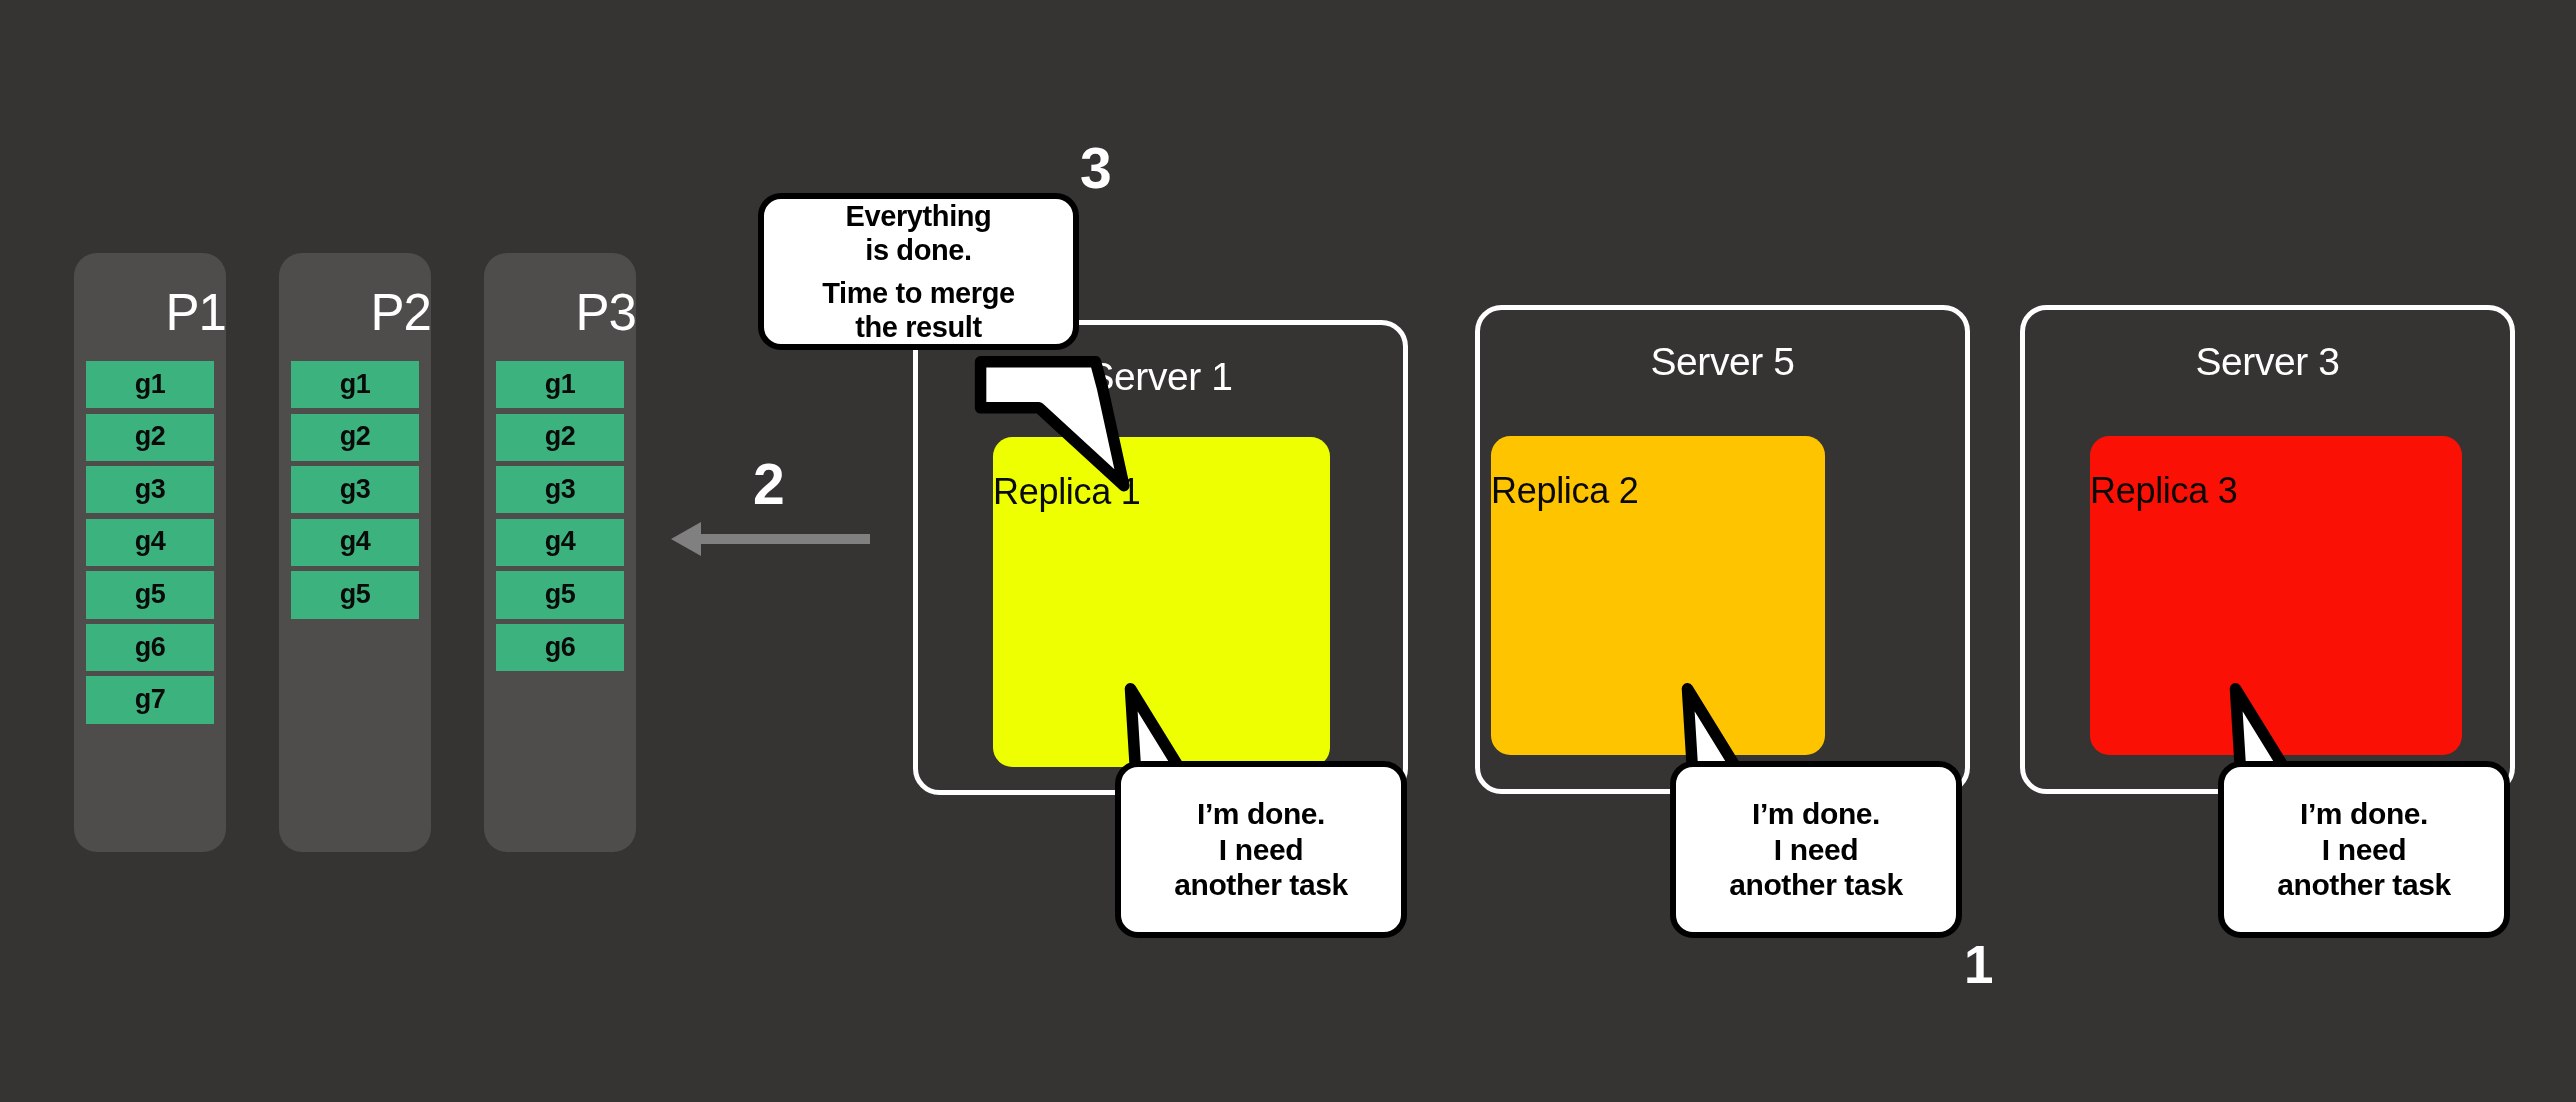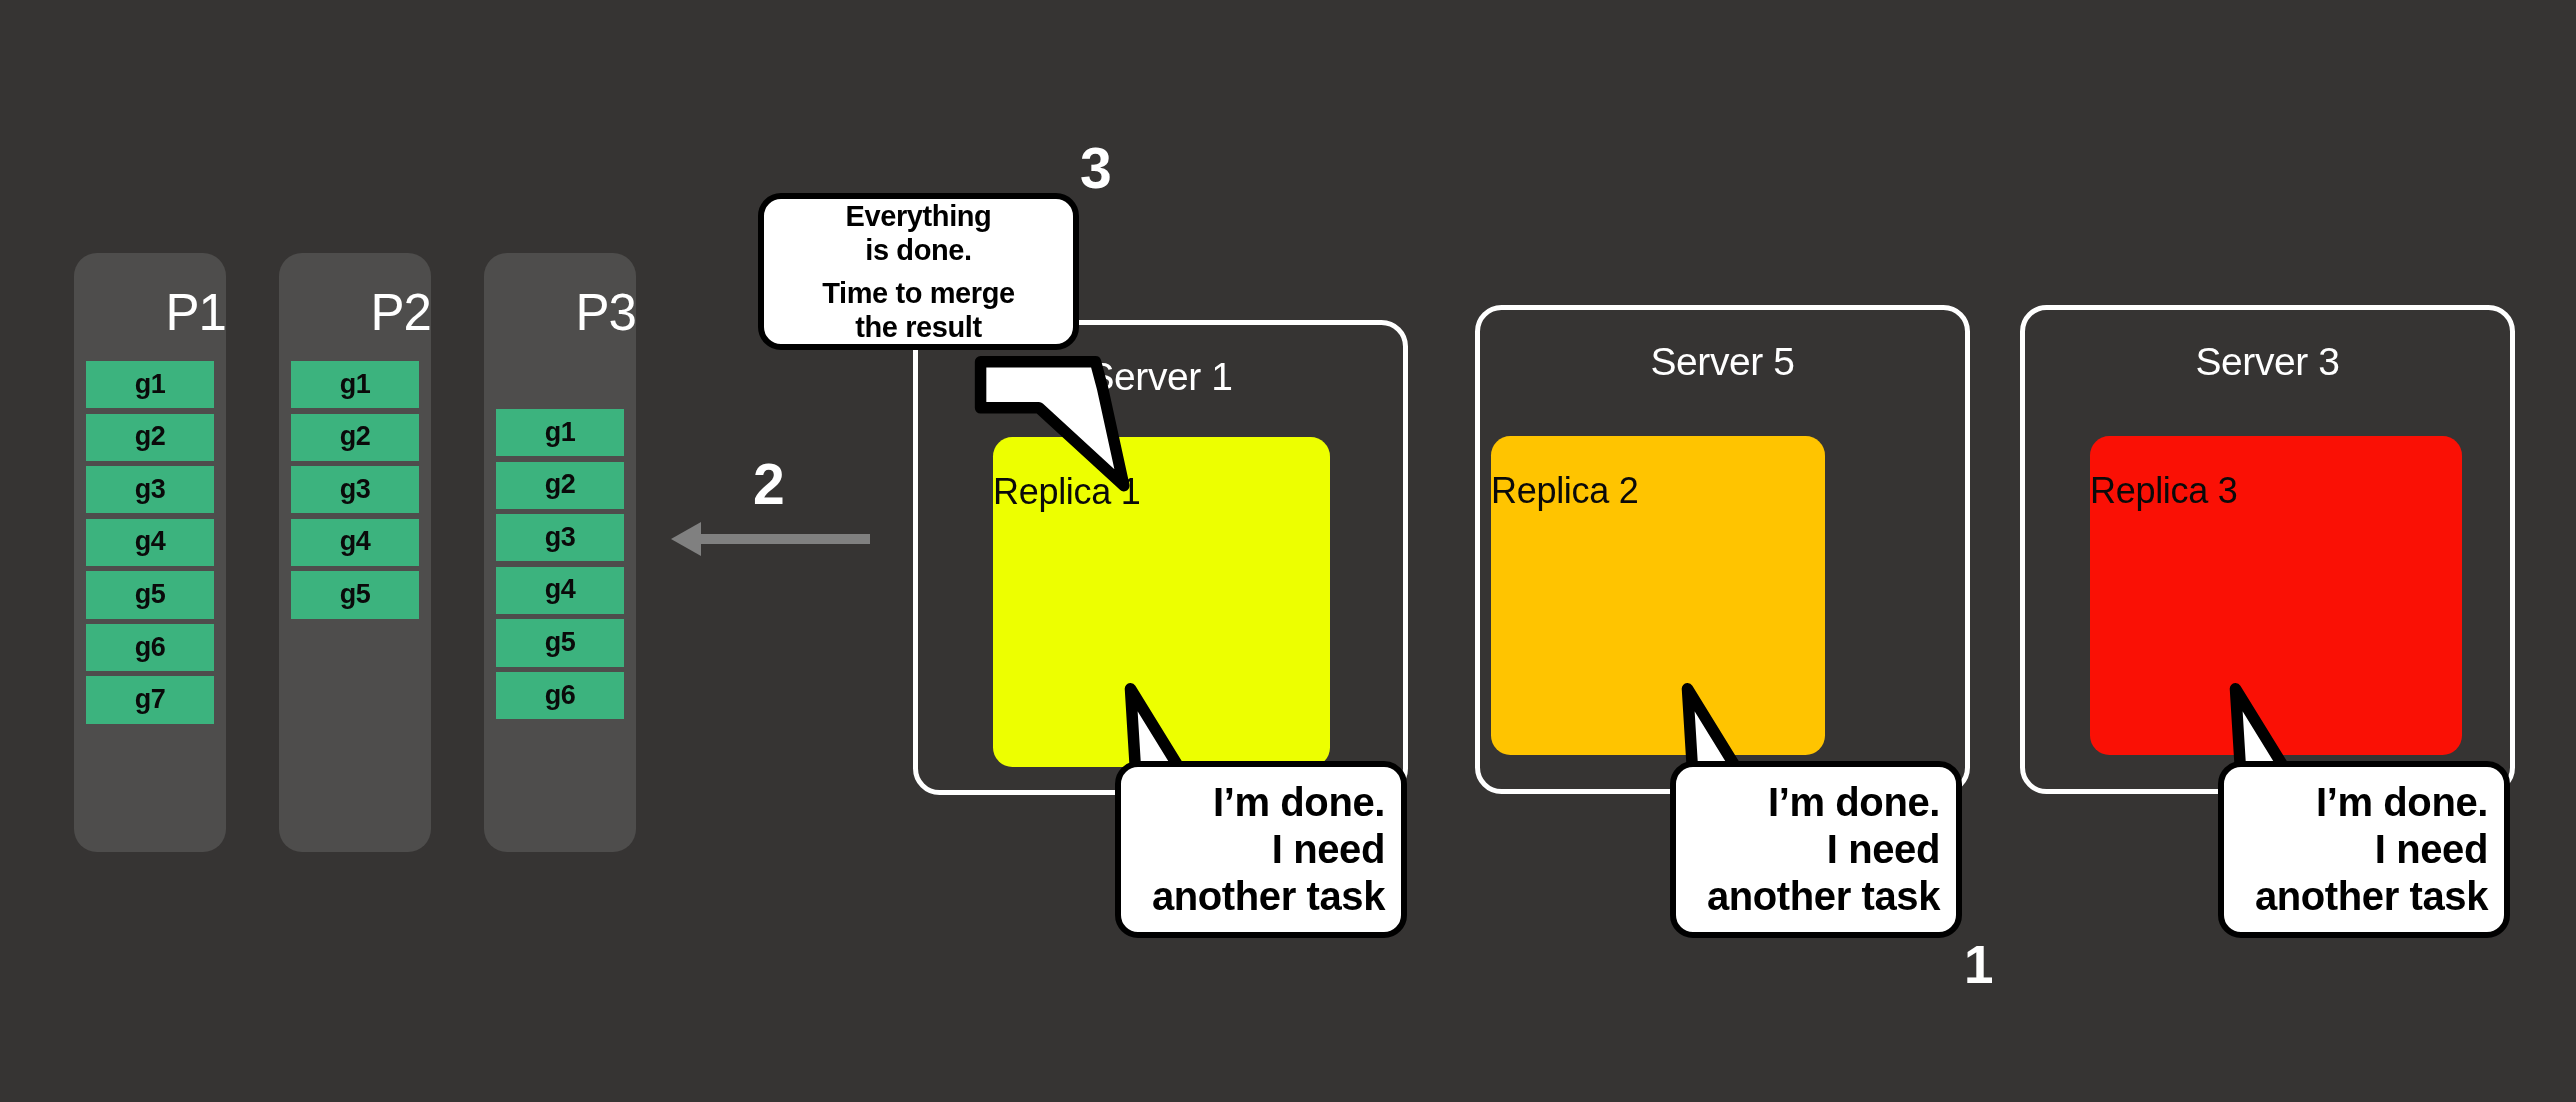--- a/index.html
+++ b/index.html
@@ -119,21 +119,21 @@
     font-weight: bold;
     text-align: center;
     display: flex;
     flex-direction: column;
     justify-content: center;
     z-index: 20;
   }
   .bubble .line { line-height: 1.18; white-space: pre; }
   .bubble-merge { font-size: 29px; letter-spacing: -0.4px; }
   .bubble-merge .gap { height: 12.4px; }
-  .bubble-task { font-size: 40px; letter-spacing: -0.4px; text-align: right; }
+  .bubble-task { font-size: 30px; letter-spacing: -0.4px; }
 
   .tail { position: absolute; z-index: 19; overflow: visible; }
 </style>
 </head>
 <body>
 
 <div id="stage">
 
   <div class="partition" style="left:74px; top:253px; width:152px; height:599px;">
     <div class="partition-title">P1</div>
@@ -152,21 +152,21 @@
     <div class="partition-title">P2</div>
     <div class="chunk-list">
       <div class="chunk">g1</div>
       <div class="chunk">g2</div>
       <div class="chunk">g3</div>
       <div class="chunk">g4</div>
       <div class="chunk">g5</div>
     </div>
   </div>
 
-  <div class="partition" style="left:484px; top:253px; width:152px; height:599px;gap:48px;">
+  <div class="partition" style="left:484px; top:253px; width:152px; height:599px;">
     <div class="partition-title">P3</div>
     <div class="chunk-list">
       <div class="chunk">g1</div>
       <div class="chunk">g2</div>
       <div class="chunk">g3</div>
       <div class="chunk">g4</div>
       <div class="chunk">g5</div>
       <div class="chunk">g6</div>
     </div>
   </div>

